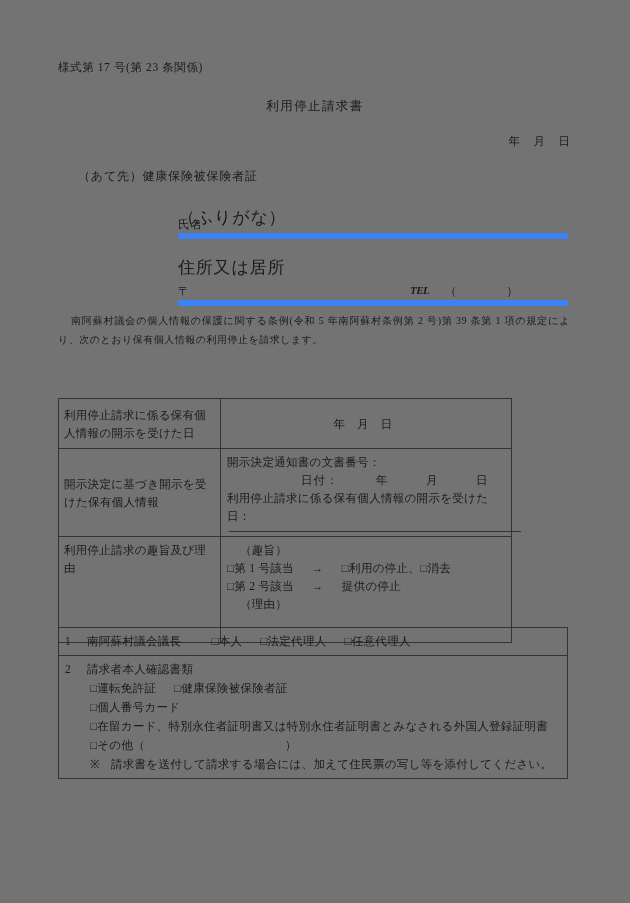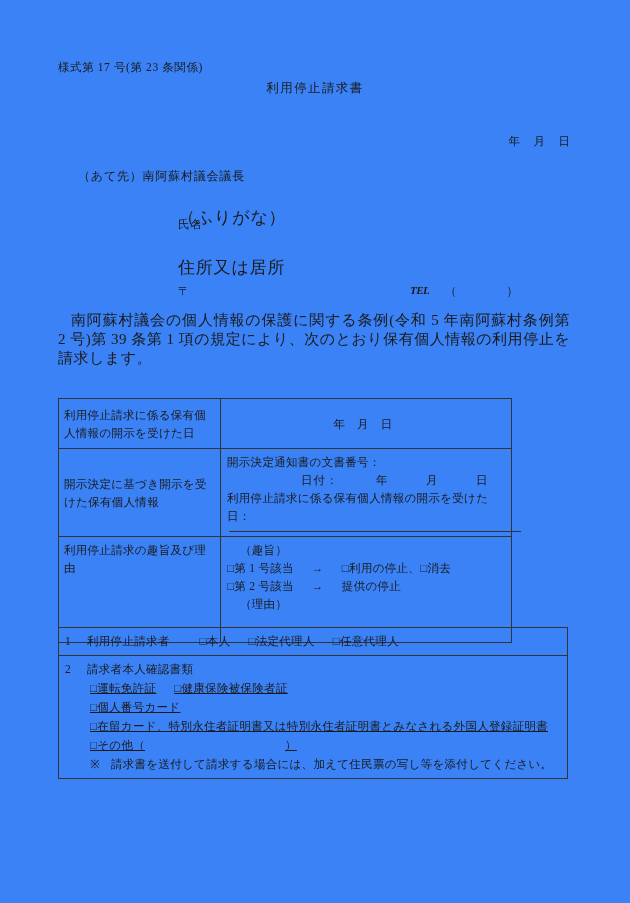--- a/index.html
+++ b/index.html
@@ -8,34 +8,34 @@
     background: #ffffff;
   }
   body {
     font-family: "Liberation Serif", "DejaVu Serif", serif;
     color: #1a1a1a;
   }
   #page {
     position: relative;
     width: 630px;
     height: 903px;
-    background: #3b82f6;
+    background: #737373;
     overflow: hidden;
   }
   .abs { position: absolute; }
 
   
   #form-code {
     left: 58px; top: 60px;
     font-size: 11.5px;
     letter-spacing: 0.6px;
     white-space: nowrap;
   }
   #doc-title {
-    left: 0; top: 80px;
+    left: 0; top: 98px;
     width: 630px;
     text-align: center;
     font-size: 12.5px;
     letter-spacing: 1.4px;
   }
   #date-line {
     left: 0; top: 134px;
     width: 571px;
     text-align: right;
     font-size: 11.5px;
@@ -85,21 +85,21 @@
   }
   #furigana { top: 206px; }
   #name-rule  { top: 222px; }
   #addr-label { top: 256px; }
   #addr-rule  { top: 272px; }
 
   
   #body-para {
     left: 58px; top: 311px;
     width: 512px;
-    font-size: 15px;
+    font-size: 10px;
     line-height: 19px;
     letter-spacing: 0.5px;
     text-indent: 13px;
     text-align: justify;
   }
 
   
   table.form-table {
     position: absolute;
     border-collapse: collapse;
@@ -152,35 +152,35 @@
 
   
   #table-docs { left: 58px; top: 627px; width: 510px; }
   #table-docs td {
     padding: 4px 6px;
     line-height: 19px;
     letter-spacing: 0.3px;
   }
   .docs-row1 { height: 22px; }
   .num-lead { display: inline-block; width: 22px; }
-  .sub-indent { padding-left: 25px; text-decoration: underline; }
+  .sub-indent { padding-left: 25px; }
   .note-indent { padding-left: 25px; }
   .cb { letter-spacing: 0.3px; }
   .paren-gap { display: inline-block; width: 140px; }
   .note-gap { display: inline-block; width: 11px; }
 </style>
 </head>
 <body>
 
 <div id="page">
 
   <div class="abs" id="form-code">様式第 17 号(第 23 条関係)</div>
   <div class="abs" id="doc-title">利用停止請求書</div>
   <div class="abs" id="date-line">年　月　日</div>
-  <div class="abs" id="addressee">（あて先）南阿蘇村議会議長</div>
+  <div class="abs" id="addressee">（あて先）健康保険被保険者証</div>
 
   <div class="abs field-block field-label" id="furigana">（ふりがな）</div>
 
   <div class="abs field-block ruled" id="name-rule">
     <span class="inline-label">氏名</span>
   </div>
 
   <div class="abs field-block field-label" id="addr-label">住所又は居所</div>
 
   <div class="abs field-block ruled" id="addr-rule">
@@ -221,21 +221,21 @@
         <div class="kakko-indent">（理由）</div>
       </td>
     </tr>
   </tbody>
     </table>
 
   <table class="form-table" id="table-docs">
     <tbody>
         <tr class="docs-row1">
       <td>
-        <span class="num-lead">1</span><span>利用停止請求者</span><span class="gap-m"></span><span class="gap-s"></span><span class="cb">□本人</span><span class="gap-m"></span><span class="cb">□法定代理人</span><span class="gap-m"></span><span class="cb">□任意代理人</span>
+        <span class="num-lead">1</span><span>南阿蘇村議会議長</span><span class="gap-m"></span><span class="gap-s"></span><span class="cb">□本人</span><span class="gap-m"></span><span class="cb">□法定代理人</span><span class="gap-m"></span><span class="cb">□任意代理人</span>
       </td>
     </tr>
     <tr>
       <td>
         <div>
           <span class="num-lead">2</span><span>請求者本人確認書類</span>
         </div>
         <div class="sub-indent">
           <span class="cb">□運転免許証</span><span class="gap-m"></span><span class="cb">□健康保険被保険者証</span>
         </div>

